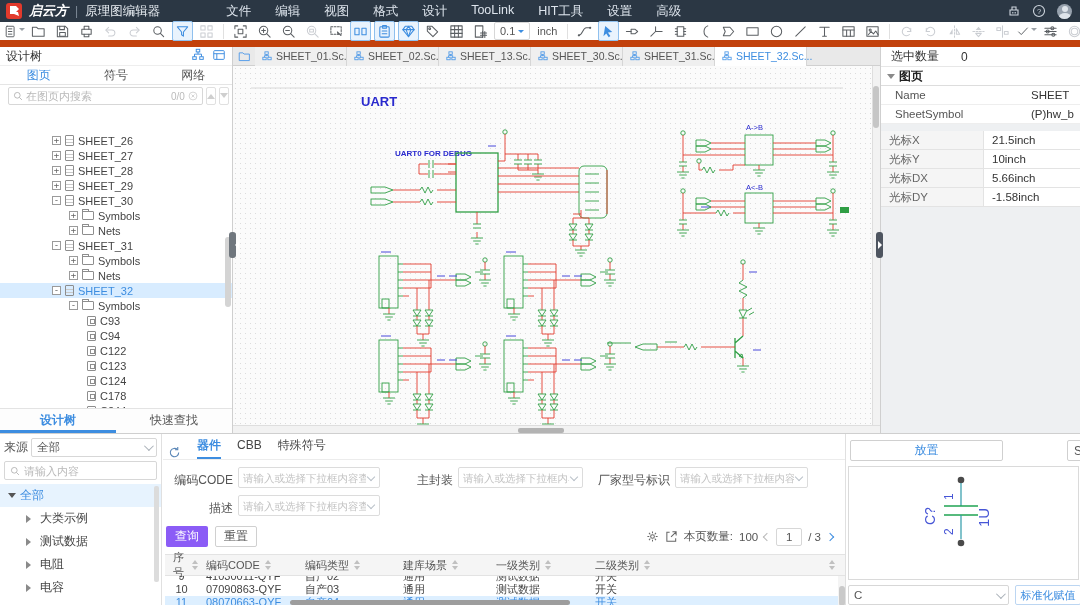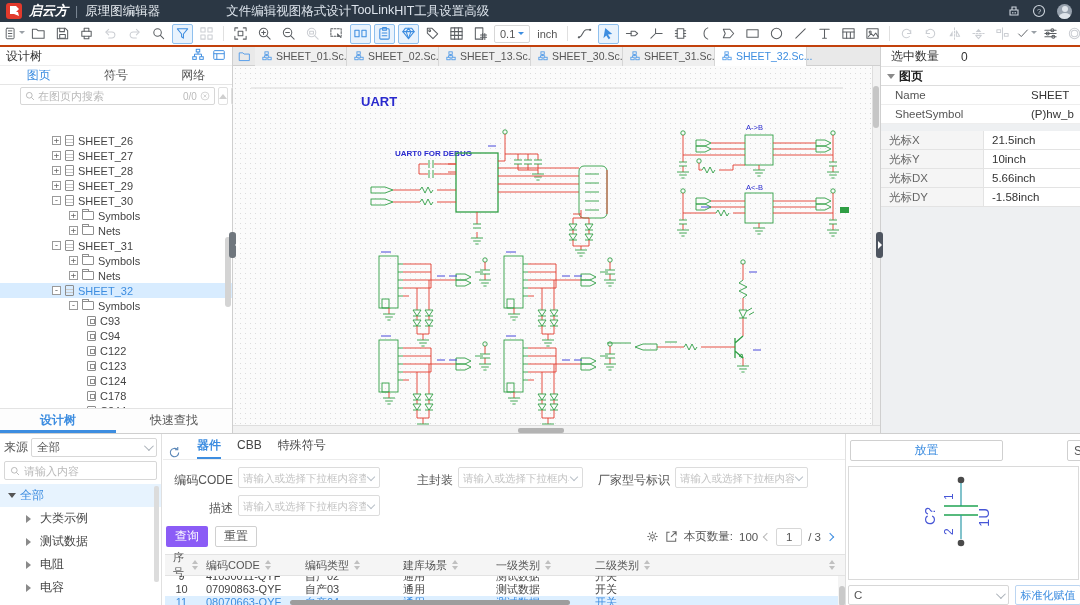--- a/index.html
+++ b/index.html
@@ -4,29 +4,29 @@
 <style>
 *{margin:0;padding:0;box-sizing:border-box}
 html,body{width:1080px;height:605px;overflow:hidden}
 body{font-family:"Liberation Sans",sans-serif;font-size:12px;color:#333;background:#fff;position:relative}
 
 #topbar{position:absolute;left:0;top:0;width:1080px;height:22px;background:#2b3744;display:flex;align-items:center;color:#dde4ec}
 #logo{width:16px;height:16px;background:#e23a2c;border-radius:3px;margin:0 7px 0 6px;display:flex;align-items:center;justify-content:center;flex:none}
 #brand{font-weight:bold;font-style:italic;font-size:13px;color:#fff}
 #brand-div{color:#7e8a97;margin:0 7px;font-weight:normal}
 #apptitle{font-size:12.5px;color:#e8edf2}
-#menus{display:flex;margin-left:66px;font-size:12.5px}
+#menus{display:flex;gap:24px;margin-left:66px;font-size:12.5px}
 #menus .mi{cursor:default}
 #topbar-right{margin-left:auto;display:flex;align-items:center;gap:11px;margin-right:8px}
 #topbar-right svg{display:block}
 #avatar{width:15px;height:15px;border-radius:50%;background:#97a1ad;position:relative;overflow:hidden}
 #avatar:before{content:"";position:absolute;left:4.5px;top:2.5px;width:6px;height:6px;border-radius:50%;background:#dfe4ea}
 #avatar:after{content:"";position:absolute;left:1.5px;top:9px;width:12px;height:8px;border-radius:50%;background:#dfe4ea}
 
-#toolbar{position:absolute;left:0;top:22px;width:1080px;height:25px;background:#fff;border-bottom:2px solid #c2410c;display:flex;align-items:center;padding-left:4px;gap:3px}
+#toolbar{position:absolute;left:0;top:22px;width:1080px;height:25px;background:#fff;border-bottom:7px solid #c2410c;display:flex;align-items:center;padding-left:4px;gap:3px}
 .tb{width:21px;height:20px;display:flex;align-items:center;justify-content:center;color:#5b5f63;border-radius:2px;flex:none;position:relative}
 .tb svg{width:15px;height:15px;display:block}
 .tb svg *{stroke:currentColor;fill:none;stroke-width:1.1;stroke-linecap:round;stroke-linejoin:round}
 .tb svg .f{fill:currentColor;stroke:none}
 .tb.act{color:#3d8de0;border:1px solid #8fc0ee;background:#e9f3fd}
 .tb.dis{color:#cbced3}
 .tb .dcar{width:0;height:0;border:3px solid transparent;border-top-color:#9aa0a6;margin-left:1px}
 .tsep{width:1px;height:15px;background:#e0e0e0;margin:0 3px;flex:none}
 #gridsel{display:flex;align-items:center;gap:3px;border:1px solid #d7d7d7;border-radius:2px;height:18px;padding:0 5px;color:#555;font-size:11px}
 #gridsel .car{width:0;height:0;border:3.5px solid transparent;border-top-color:#3d8de0;margin-top:3px}
@@ -34,21 +34,21 @@
 
 #lpanel{position:absolute;left:0;top:47px;width:233px;height:386px;background:#fff;border-right:1px solid #cfcfcf}
 #lp-head{height:19px;display:flex;align-items:center;padding:0 6px;border-bottom:1px solid #eee}
 #lp-title{font-size:12px;color:#333}
 #lp-head-icons{margin-left:auto;display:flex;gap:7px;color:#3d8de0}
 #lp-head-icons svg{width:14px;height:14px}
 #lp-head-icons svg *{stroke:currentColor;fill:none;stroke-width:1.1}
 #lp-tabs{height:19px;display:flex;border-bottom:1px solid #e5e5e5}
 #lp-tabs .t{flex:1;text-align:center;line-height:19px;font-size:12px;color:#555}
 #lp-tabs .t.on{color:#3d8de0}
-#lp-search{height:22px;display:flex;align-items:center;padding:2px 20px;gap:3px}
+#lp-search{height:22px;display:flex;align-items:center;padding:2px 8px;gap:3px}
 #lp-search .box{flex:1;height:18px;border:1px solid #d7d7d7;border-radius:2px;display:flex;align-items:center;padding:0 4px;gap:3px}
 #lp-search input{border:none;outline:none;flex:1;font-size:11px;min-width:0;font-family:"Liberation Sans",sans-serif}
 #lp-search input::placeholder{color:#b9b9b9}
 #lp-search .cnt{font-size:10px;color:#bbb}
 #lp-search .udbtn{width:18px;height:18px;border:1px solid #e0e0e0;border-radius:2px;display:flex;align-items:center;justify-content:center}
 .tri-up{width:0;height:0;border:4px solid transparent;border-bottom:5px solid #cfcfcf;margin-top:-3px}
 .tri-dn{width:0;height:0;border:4px solid transparent;border-top:5px solid #cfcfcf;margin-bottom:-3px}
 #lp-tree{position:absolute;top:86px;left:0;right:0;height:300px;overflow:hidden}
 .trow{height:15px;display:flex;align-items:center;font-size:11px;color:#444;padding-left:52px}
 .trow.l2{padding-left:69px}

